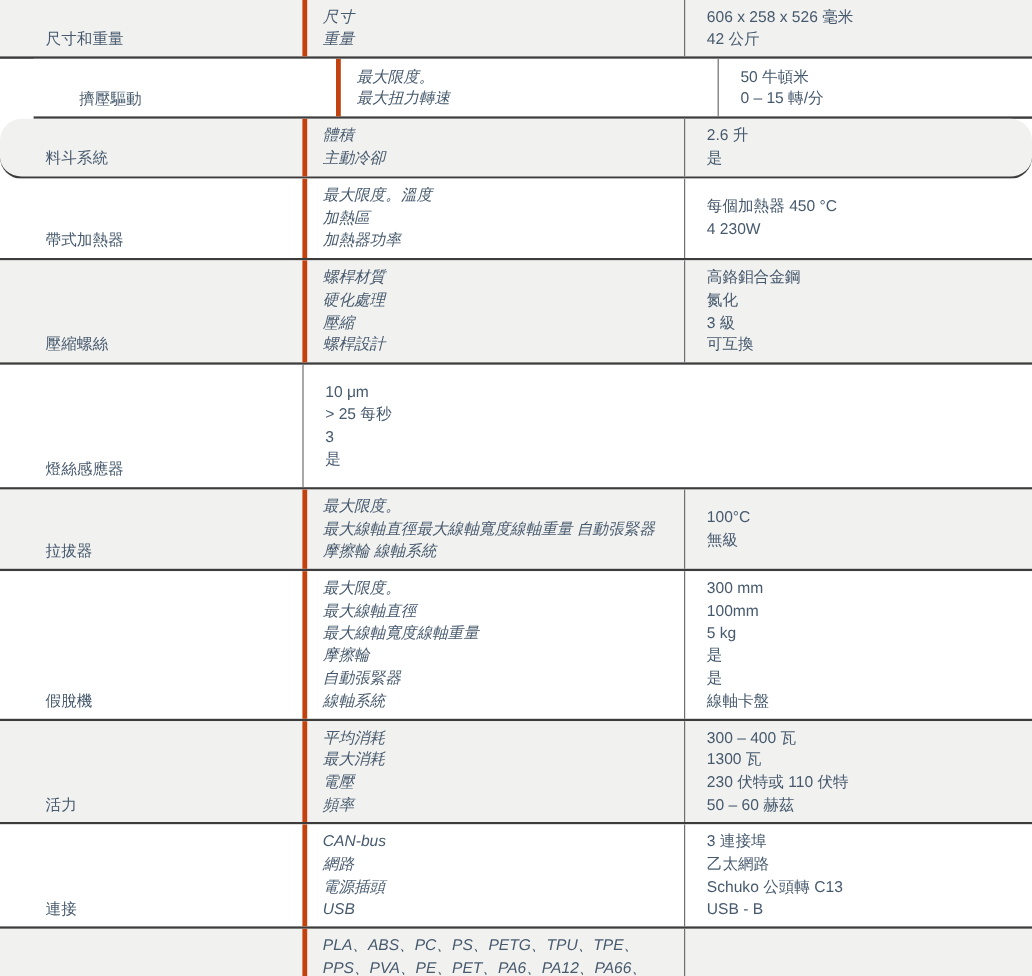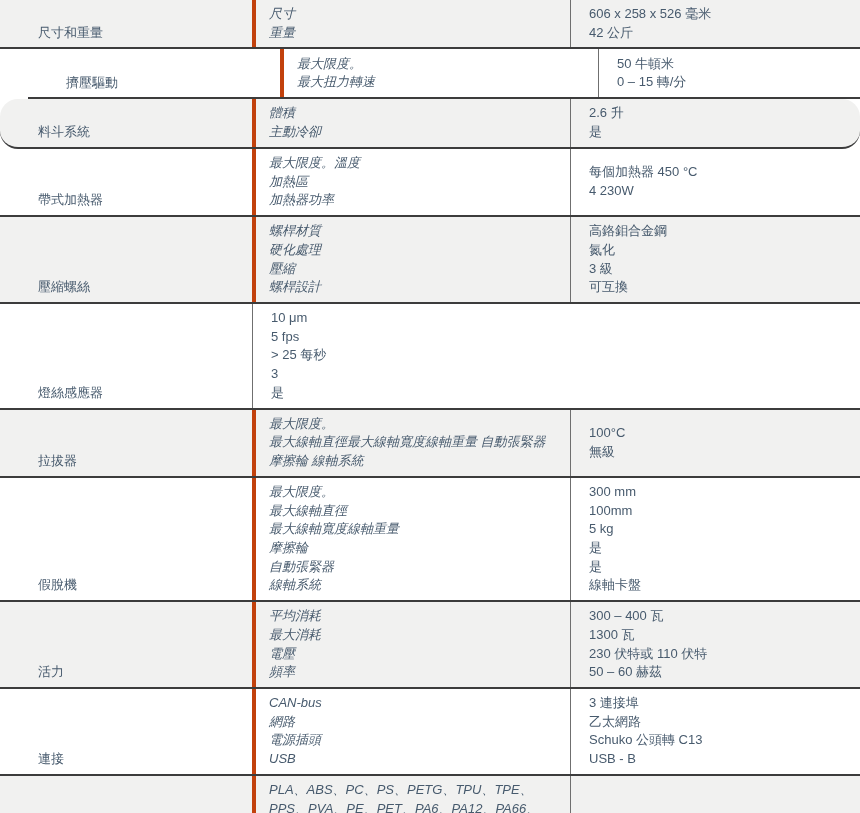--- a/index.html
+++ b/index.html
@@ -104,21 +104,20 @@
         <div class="line">3 級</div>
         <div class="line">可互換</div>
       </div>
     </div>
     <div class="spec-row" style="min-height: 104px;">
       <div class="cell cat">
         <div class="line">燈絲感應器</div>
       </div>
       <div class="cell val">
         <div class="line">10 μm</div>
-        <div class="line">5 fps</div>
         <div class="line">&gt; 25 每秒</div>
         <div class="line">3</div>
         <div class="line">是</div>
       </div>
     </div>
     <div class="spec-row shaded" style="min-height: 65px;">
       <div class="cell cat">
         <div class="line">拉拔器</div>
       </div>
       <div class="cell mid">

